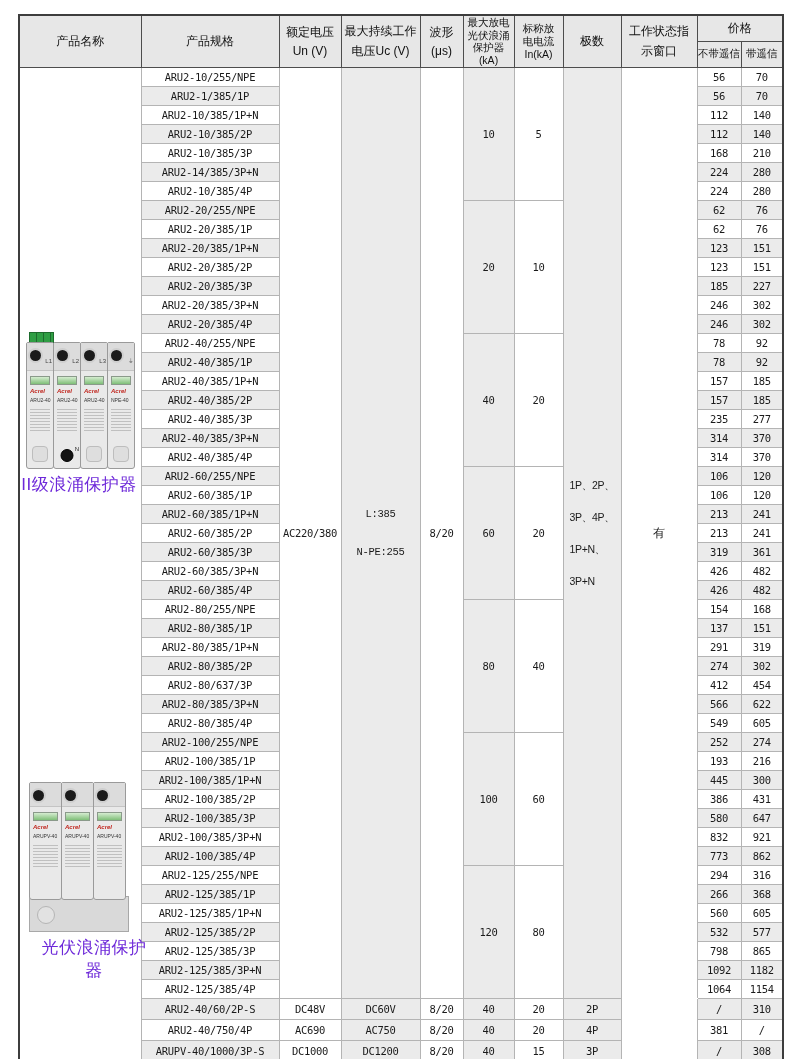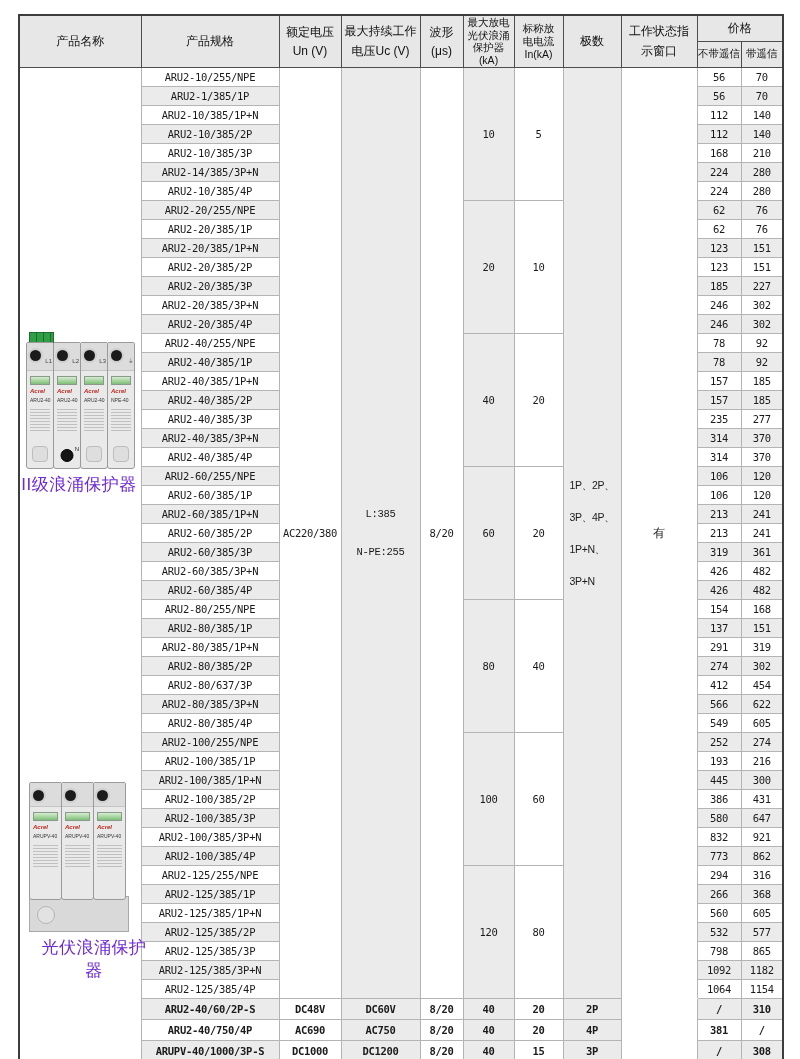--- a/index.html
+++ b/index.html
@@ -21,21 +21,21 @@
   thead th.small3 { font-size:10.5px; }
   thead th.small3 .hlines { gap:1px; line-height:12px; }
   thead tr.h1 { height:26px; }
   thead tr.h2 { height:26px; }
   thead th.sub { font-size:10.5px; }
   tbody td {
     border:1px solid #b4b4b4; font-size:11px; text-align:center;
     padding:0; height:18px; line-height:18px; overflow:hidden; white-space:nowrap;
     background:#ffffff; vertical-align:middle;
   }
-  tbody tr.special td { height:20px; line-height:20px;font-weight:bold; }
+  tbody tr.special td { height:20px; line-height:20px; }
   tbody td.mono { font-family:"DejaVu Sans Mono","Liberation Mono",monospace; font-size:10.5px; letter-spacing:-0.3px; }
   tbody td.shade { background:#ebebeb; }
   tbody td.name-col { background:#ffffff; }
   tbody td.uc-cell { line-height:normal;font-family:Liberation Mono, monospace; }
   tbody td.uc-cell div { line-height:38px; }
   tbody td.poles-cell { line-height:normal; text-align:left; padding-left:6px; }
   tbody td.poles-cell div { line-height:32px; font-size:10.5px; font-family:Liberation Sans, sans-serif; letter-spacing:-0.3px; }
   tbody td.status-cell { font-size:12px; border-bottom:1px solid #ffffff; }
   tbody td.status-empty { border-top:1px solid #ffffff; }
 

